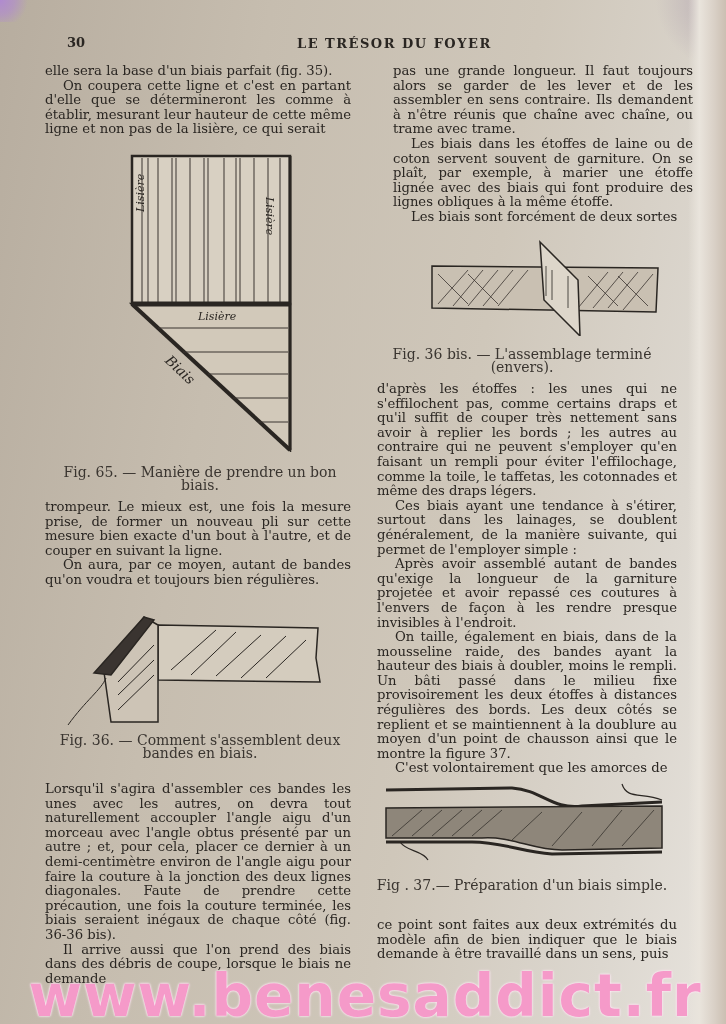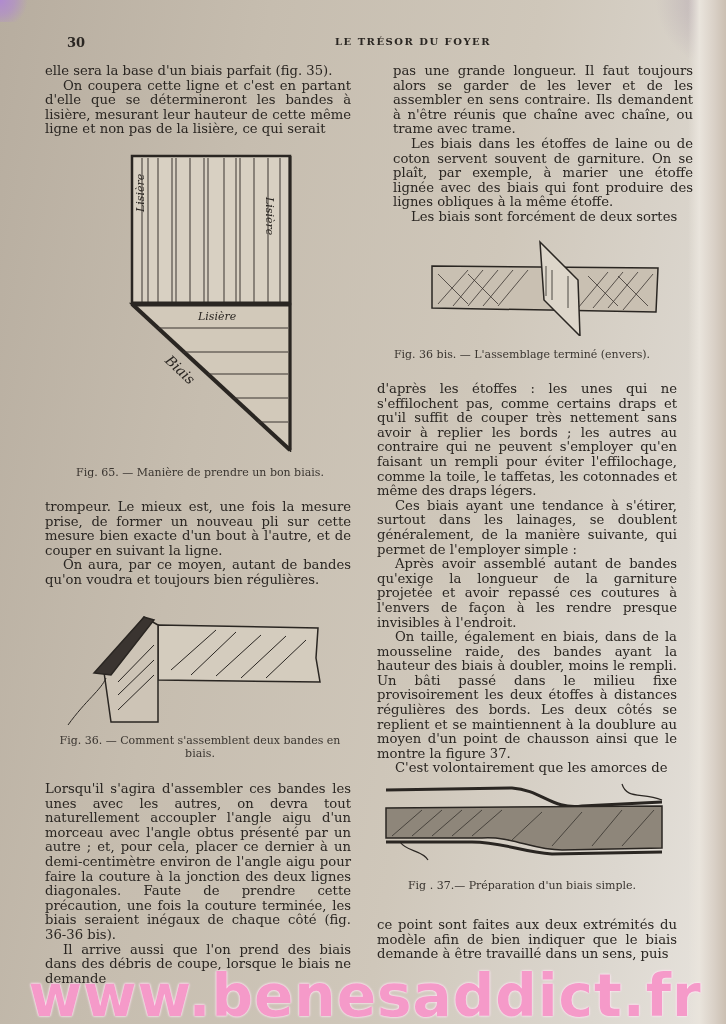--- a/index.html
+++ b/index.html
@@ -11,30 +11,30 @@
   }
   .corner-tint { position:absolute; left:0; top:0; width:30px; height:22px;
     background: radial-gradient(circle at 0 0, #b08ad0 0%, rgba(176,138,208,0.6) 40%, rgba(0,0,0,0) 75%); }
   .right-edge { position:absolute; right:0; top:0; width:38px; height:1024px;
     background: linear-gradient(90deg, rgba(240,238,234,0) 0%, #e9e4dc 30%, #d9d0c6 70%, #cbbfb2 100%); }
   .top-right-shadow { position:absolute; right:0; top:0; width:80px; height:60px;
     background: radial-gradient(circle at 100% 0, #b5a8b0 0%, rgba(181,168,176,0) 70%); }
 
   .header { position:absolute; top:35px; left:67px; right:45px; height:16px; font-size:12px; }
   .page-number { position:absolute; left:0; top:0; font-weight:bold; font-size:13px; }
-  .running-title { position:absolute; left:230px; top:1px; font-size:10px; letter-spacing:1.5px; font-weight:bold; font-variant:small-caps;margin-left:38px; }
+  .running-title { position:absolute; left:230px; top:1px; font-size:13px; letter-spacing:1.5px; font-weight:bold; font-variant:small-caps; }
 
   .col { position:absolute; font-size:13.2px; line-height:14.6px; text-align:justify; }
   .col p { margin:0; text-indent:0; }
   .col p.indent { text-indent:18px; }
   .col p.last { text-align-last:left; }
   .col-left { left:45px; width:306px; }
   .col-right { left:377px; width:300px; }
 
-  .caption { position:absolute; font-size:11px; line-height:13px; text-align:center; color:#3a3530; }
+  .caption { position:absolute; font-size:14px; line-height:13px; text-align:center; color:#3a3530; }
 
   .fig { position:absolute; }
   .fig svg { display:block; }
 
   .watermark { position:absolute; left:15px; bottom:-6px; width:700px; text-align:center;
     font-family: "DejaVu Sans", "Liberation Sans", sans-serif; font-weight:bold;
     font-size:58px; letter-spacing:1px; color:#f59ac9;
     text-shadow: 0 0 2px #fff, 0 0 3px #fbd7ea; }
 </style>
 </head>
@@ -44,21 +44,21 @@
 <div class="top-right-shadow"></div>
 <div class="right-edge"></div>
 
 <div class="header">
   <span class="page-number">30</span>
   <span class="running-title">LE TRÉSOR DU FOYER</span>
 </div>
 
 <div class="col col-left" style="top:64px;">
   <p class="last">elle sera la base d'un biais parfait (fig. 35).</p>
-  <p class="indent">On coupera cette ligne et c'est en partant d'elle que se détermineront les bandes à lisière, mesurant leur hauteur de cette même ligne et non pas de la lisière, ce qui serait</p>
+  <p class="indent">On coupera cette ligne et c'est en partant d'elle que se détermineront les comme à établir, mesurant leur hauteur de cette même ligne et non pas de la lisière, ce qui serait</p>
 </div>
 
 <div class="fig" style="left:128px; top:152px;">
   <svg width="170" height="300" viewBox="0 0 170 300">
     <g stroke="#2a2622" fill="none">
       <path d="M4 4 L162 4 L162 152 L4 152 Z" stroke-width="2.5" fill="#d8d0c2"></path>
       <g stroke-width="1" stroke="#3a3430">
         <line x1="14" y1="6" x2="14" y2="150"></line>
           <line x1="20" y1="6" x2="20" y2="150"></line>
         <line x1="30" y1="6" x2="30" y2="150"></line>

